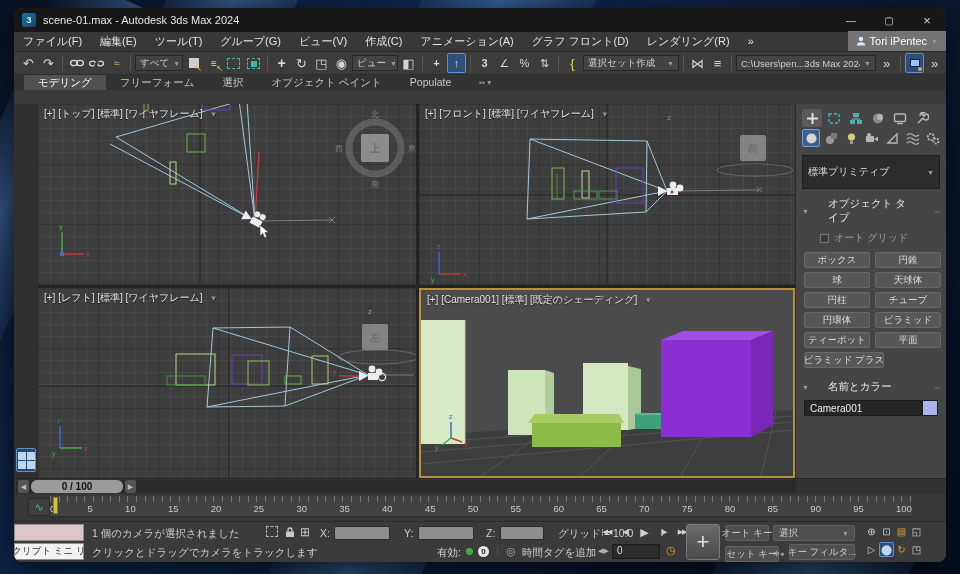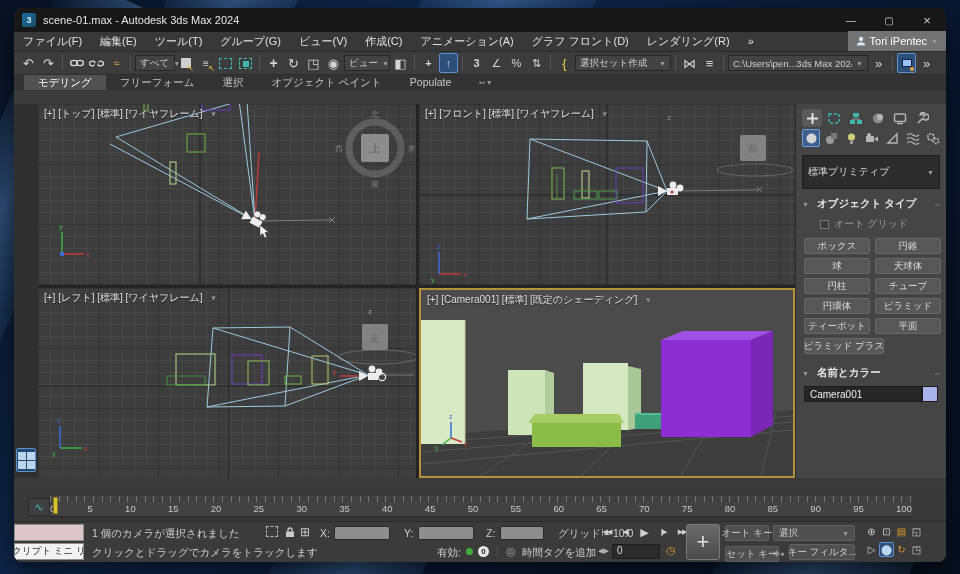--- a/index.html
+++ b/index.html
@@ -64,21 +64,21 @@
   .navico{width:15px;height:15px;display:flex;align-items:center;justify-content:center;color:#c9c9c9;font-size:10px}
   .gdot{display:inline-block;width:7px;height:7px;border-radius:50%;background:#3fae3f}
   .zerocirc{display:inline-block;width:11px;height:11px;border-radius:50%;background:#e8e8e8;color:#222;font-size:8px;text-align:center;line-height:11px;font-weight:bold}
   
   .cmdpanel{position:absolute;left:781px;top:0;width:151px;height:374px;background:#454545;border-left:1px solid #2a2a2a}
   .cpicons{display:flex;gap:2px;padding:5px 4px 2px 6px}
   .cpico{width:20px;height:18px;display:flex;align-items:center;justify-content:center;border-radius:2px}
   .cpico.active{background:#5a5a5a}
   .cpico.activeblue{background:#3f5f8f;border:1px solid #6f9fd8}
   .cpdrop{margin:6px 6px 0 6px;height:16px;background:#2c2c2c;border:1px solid #1f1f1f;display:flex;align-items:center;padding:16px 5px;font-size:10px;color:#ddd}
-  .rollout{margin:8px 6px 0 6px;font-size:10.5px;font-weight:bold;color:#e8e8e8;display:flex;align-items:center;gap:8px}
+  .rollout{margin:8px 6px 0 6px;font-size:10.5px;font-weight:normal;color:#e8e8e8;display:flex;align-items:center;gap:19px}
   .rollout .grip{margin-left:auto;color:#6f6f6f;font-size:7px}
   .cpcheck{margin:6px 6px 0 24px;display:flex;align-items:center;gap:5px;color:#999;font-size:10px}
   .cbox{width:9px;height:9px;background:#3a3a3a;border:1px solid #777}
   .objgrid{display:grid;grid-template-columns:66px 66px;grid-gap:4px 5px;padding:7px 0 0 8px}
   .objbtn{height:16px;background:#575757;border:1px solid #686868;border-radius:2px;color:#ddd;font-size:9.5px;display:flex;align-items:center;justify-content:center;white-space:nowrap;overflow:hidden}
   .namerow{display:flex;align-items:center;gap:0;padding:6px 8px 0 8px}
   .namefield{flex:1;height:16px;background:#262626;border:1px solid #1b1b1b;color:#eee;font-size:10px;display:flex;align-items:center;padding:0 5px}
   .swatch{width:16px;height:16px;background:#a9b5ea;border:1px solid #1a1a1a}
 </style>
 </head>
@@ -137,21 +137,21 @@
       </span>
     <span class="ticon">
         <svg width="15" height="11" viewBox="0 0 15 11">
           <ellipse cx="3.5" cy="5.5" rx="3" ry="2.4" fill="none" stroke="#d4d4d4" stroke-width="1.4"></ellipse>
           <ellipse cx="11.5" cy="5.5" rx="3" ry="2.4" fill="none" stroke="#d4d4d4" stroke-width="1.4"></ellipse>
           <line x1="6" y1="9.5" x2="9" y2="1.5" stroke="#3c3c3c" stroke-width="2.6"></line>
         </svg>
       </span>
     <span class="ticon" style="color:#c9a23a;font-size:11px">≈</span>
     <span class="tsep"></span>
-    <span class="tdrop" style="width:40px">
+    <span class="tdrop" style="width:48px">
         <span>すべて</span>
         <span class="caret" style="margin-left:auto">▼</span>
       </span>
     <span class="ticon">
         <span style="width:10px;height:10px;background:#cfcfcf;display:inline-block"></span>
         <span style="position:absolute;right:1px;bottom:0;color:#f3c13a;font-size:9px">↖</span>
       </span>
     <span class="ticon">
         <span style="font-size:10px;letter-spacing:-1px">≡</span>
         <span style="position:absolute;right:0;bottom:0;color:#f3c13a;font-size:8px">↖</span>
@@ -506,20 +506,26 @@
         <span>名前とカラー</span>
         <span class="grip">▪▪</span>
       </div>
       <div class="namerow">
         <span class="namefield">Camera001</span>
         <span class="swatch"></span>
       </div>
     </div>
   </div>
 
+  <div class="timeline">
+    <div class="ttrack"></div>
+    <span class="tlarrow" style="left:4px">◀</span>
+    <div class="thandle" style="left:17px">0 / 100</div>
+    <span class="tlarrow" style="left:111px">▶</span>
+  </div>
 
   <div class="trackbar">
     <span class="minicurve">∿</span>
     <div class="ruler">
       <div class="rlabels">
           <span>0</span>
           <span>5</span>
           <span>10</span>
           <span>15</span>
           <span>20</span>

